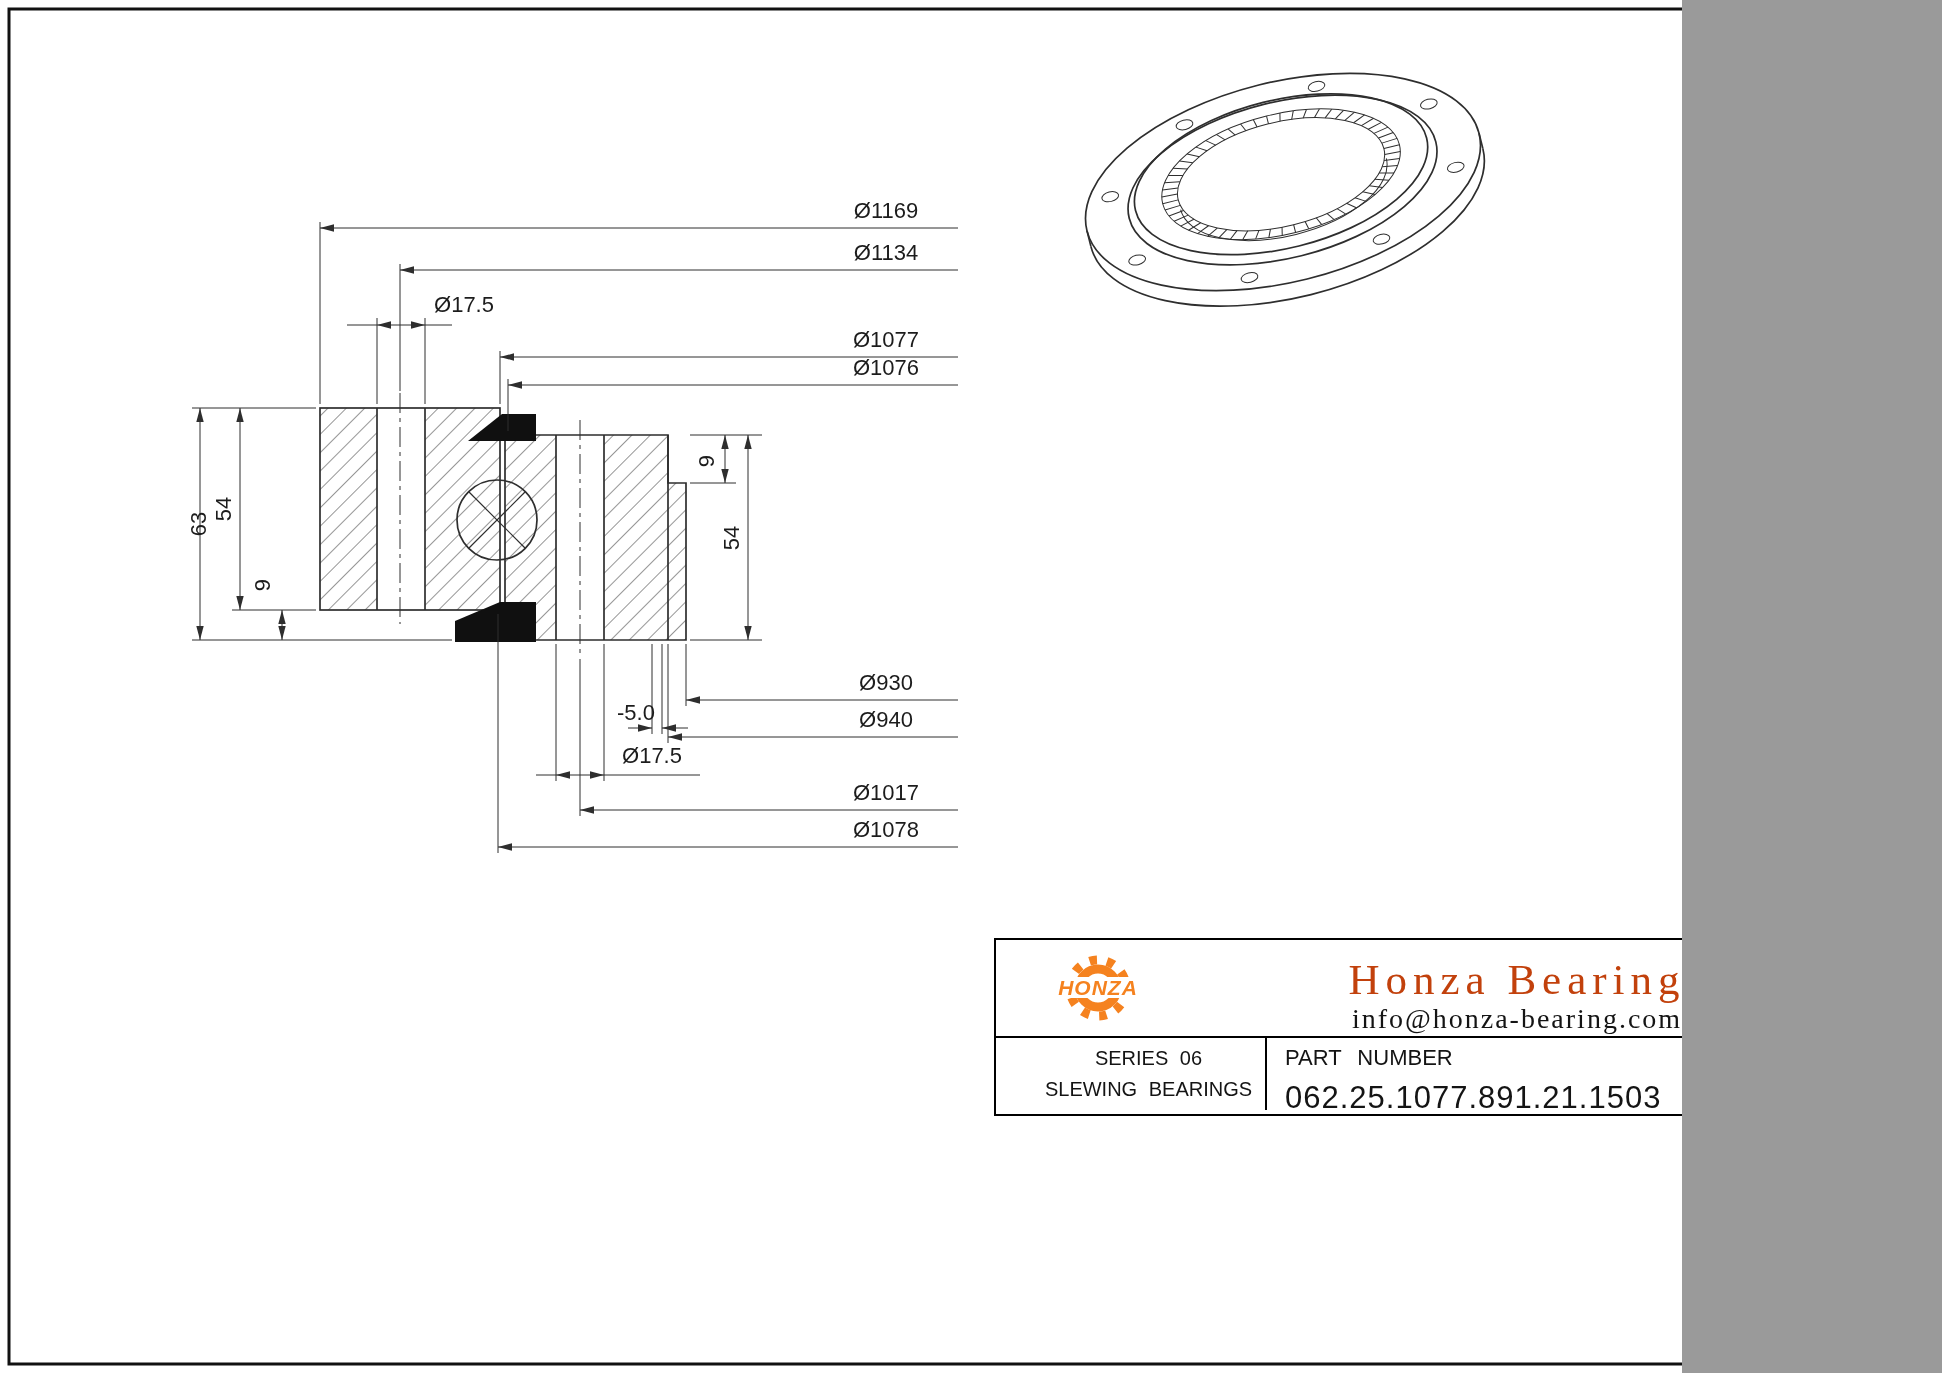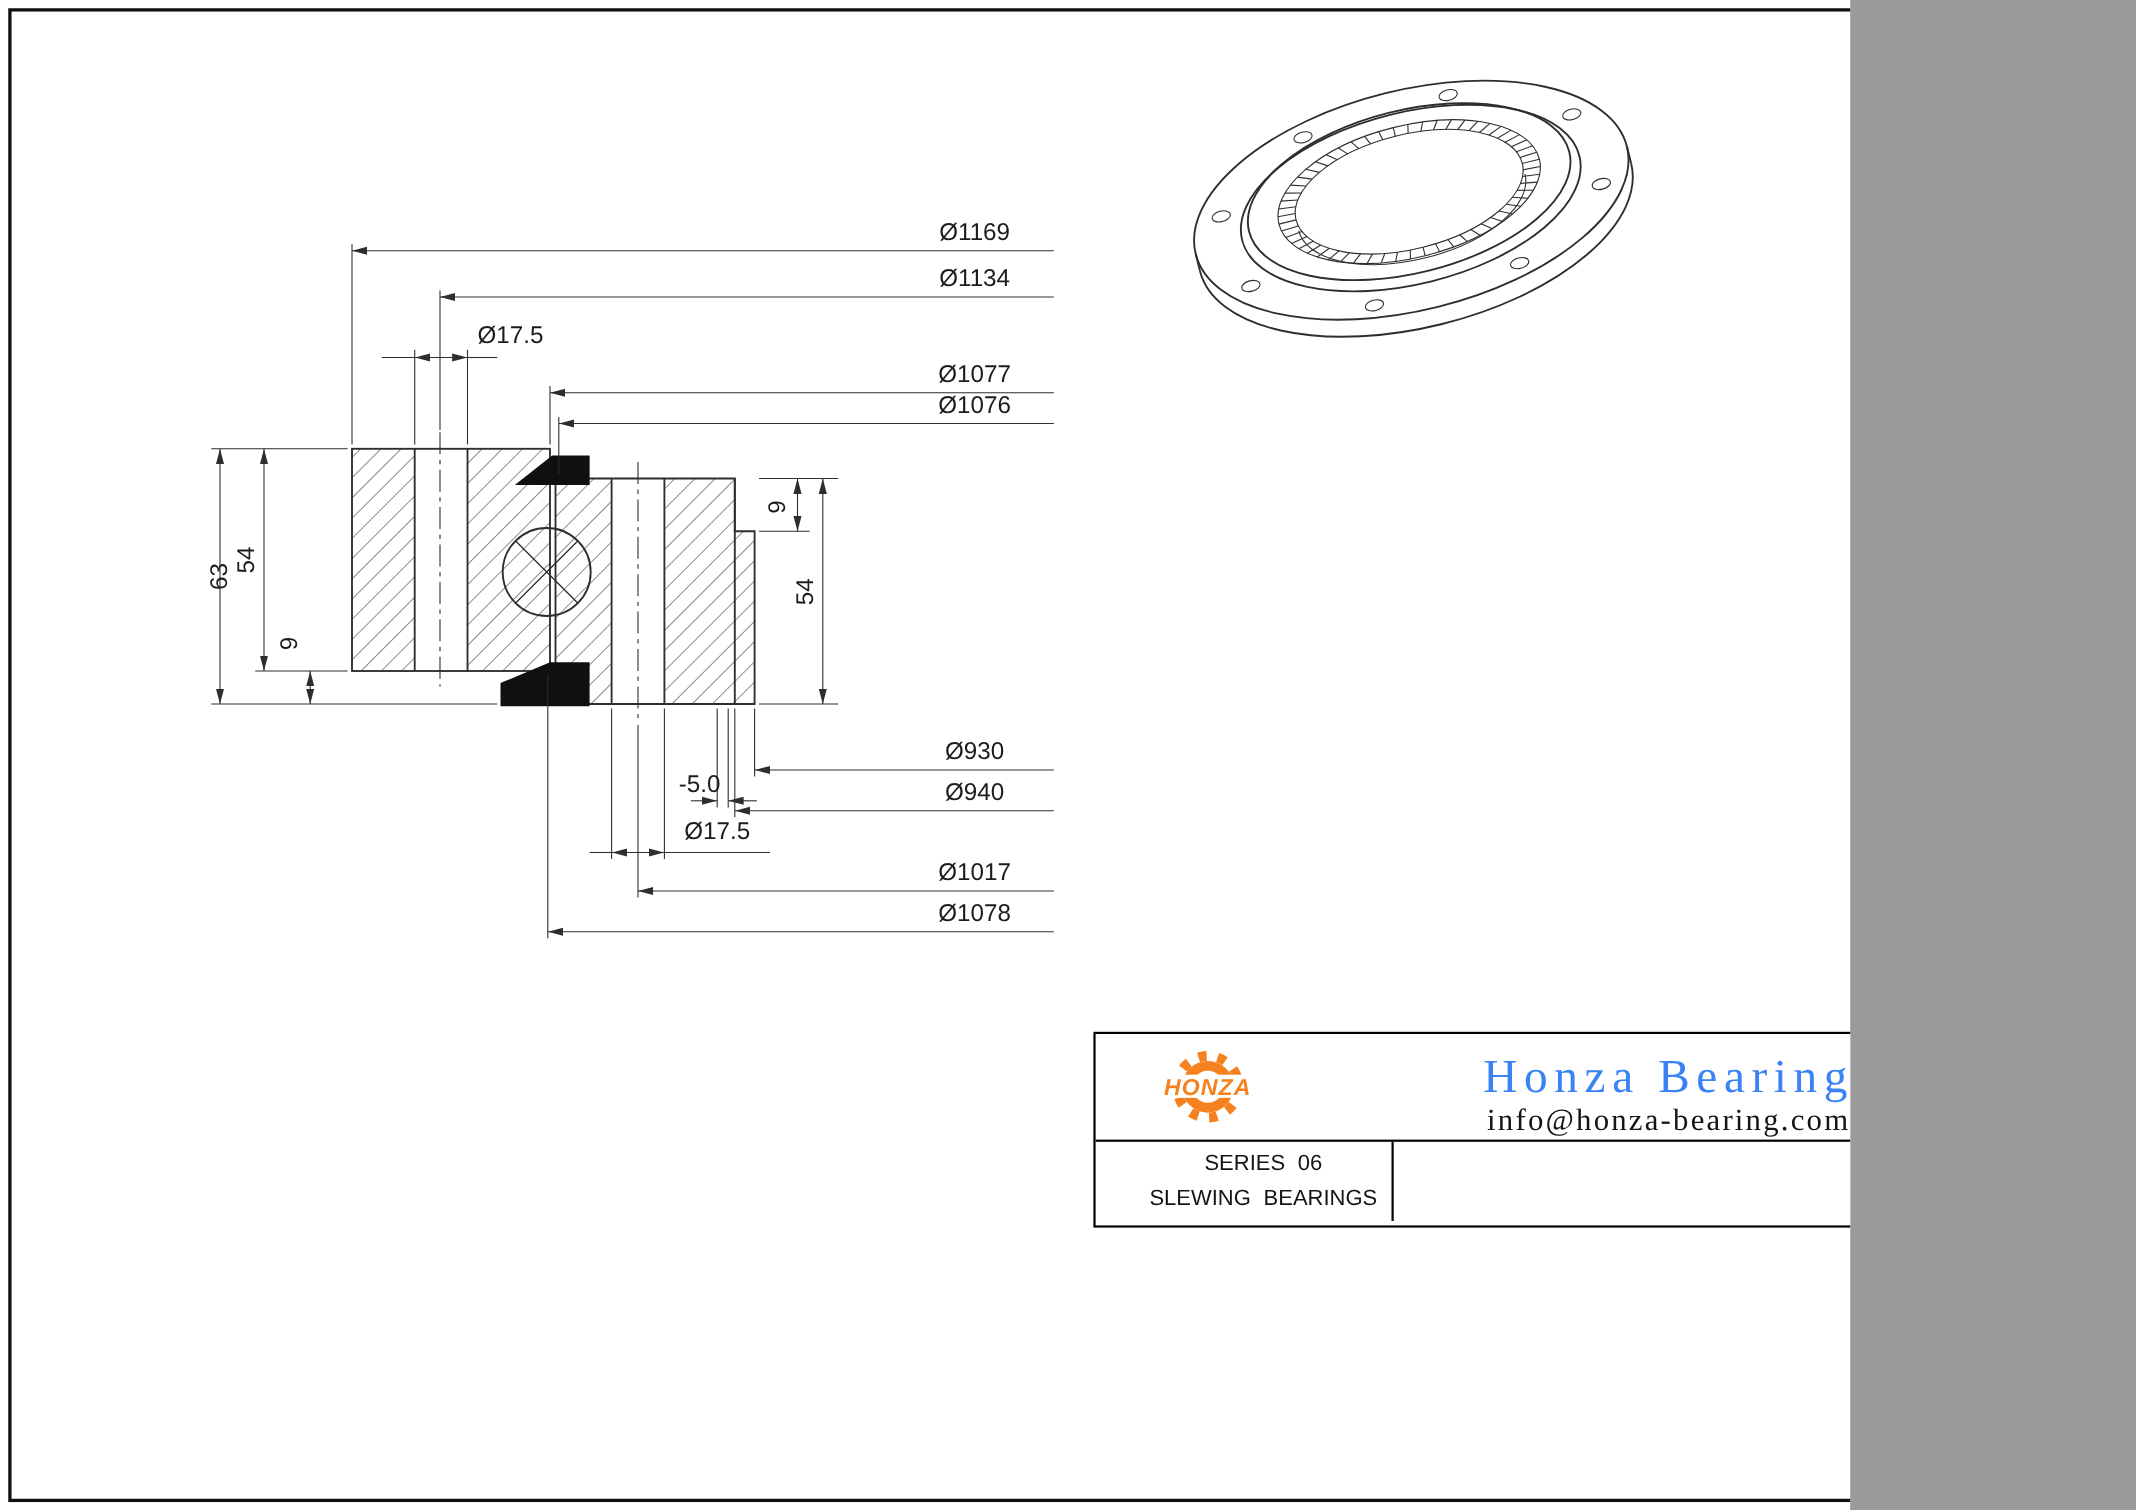--- a/index.html
+++ b/index.html
@@ -14,21 +14,21 @@
   .hatchfill{fill:url(#hatch);stroke:none;}
   .seal{fill:#101010;stroke:none;}
   .ballx{stroke:#2e2e2e;stroke-width:1.2;}
   text.dim{font:22px "Liberation Sans",sans-serif;fill:#1c1c1c;}
   
   .titleblock{position:absolute;left:994px;top:938px;width:878px;height:174px;
               border:2px solid #000;background:#fff;}
   .tb-top{height:96px;border-bottom:2px solid #000;display:flex;align-items:center;
           padding:0 12px 0 58px;gap:30px;}
   .tb-text{flex:1;display:flex;flex-direction:column;align-items:center;}
-  .tb-brand{font-family:"Liberation Serif",serif;font-size:43px;letter-spacing:6px;color:#3b82f6;line-height:1.05;margin-top:16px;}
+  .tb-brand{font-family:"Liberation Serif",serif;font-size:43px;letter-spacing:6px;color:#c2410c;line-height:1.05;margin-top:16px;}
   .tb-email{font-family:"Liberation Serif",serif;font-size:28px;letter-spacing:2px;color:#141414;margin-top:1px;}
   .tb-bottom{display:flex;height:72px;}
   .tb-series{flex:0 0 233px;border-right:2px solid #000;display:flex;flex-direction:column;
              justify-content:center;align-items:center;font-size:20px;line-height:1.55;color:#141414;word-spacing:6px;margin-left:36px;}
   .tb-part{flex:1;padding:7px 0 0 18px;}
   .tb-part-label{font-size:22px;word-spacing:10px;color:#141414;}
   .tb-part-number{font-size:31px;letter-spacing:1px;color:#141414;margin-top:9px;}
 </style>
 </head>
 <body>
@@ -229,16 +229,20 @@
     <div class="tb-text">
       <div class="tb-brand">Honza Bearing</div>
       <div class="tb-email">info@honza-bearing.com</div>
     </div>
   </div>
   <div class="tb-bottom">
     <div class="tb-series">
       <div>SERIES 06</div>
       <div>SLEWING BEARINGS</div>
     </div>
+    <div class="tb-part">
+      <div class="tb-part-label">PART NUMBER</div>
+      <div class="tb-part-number">062.25.1077.891.21.1503</div>
+    </div>
   </div>
 </div>
 
 </div>
 
 </body></html>

